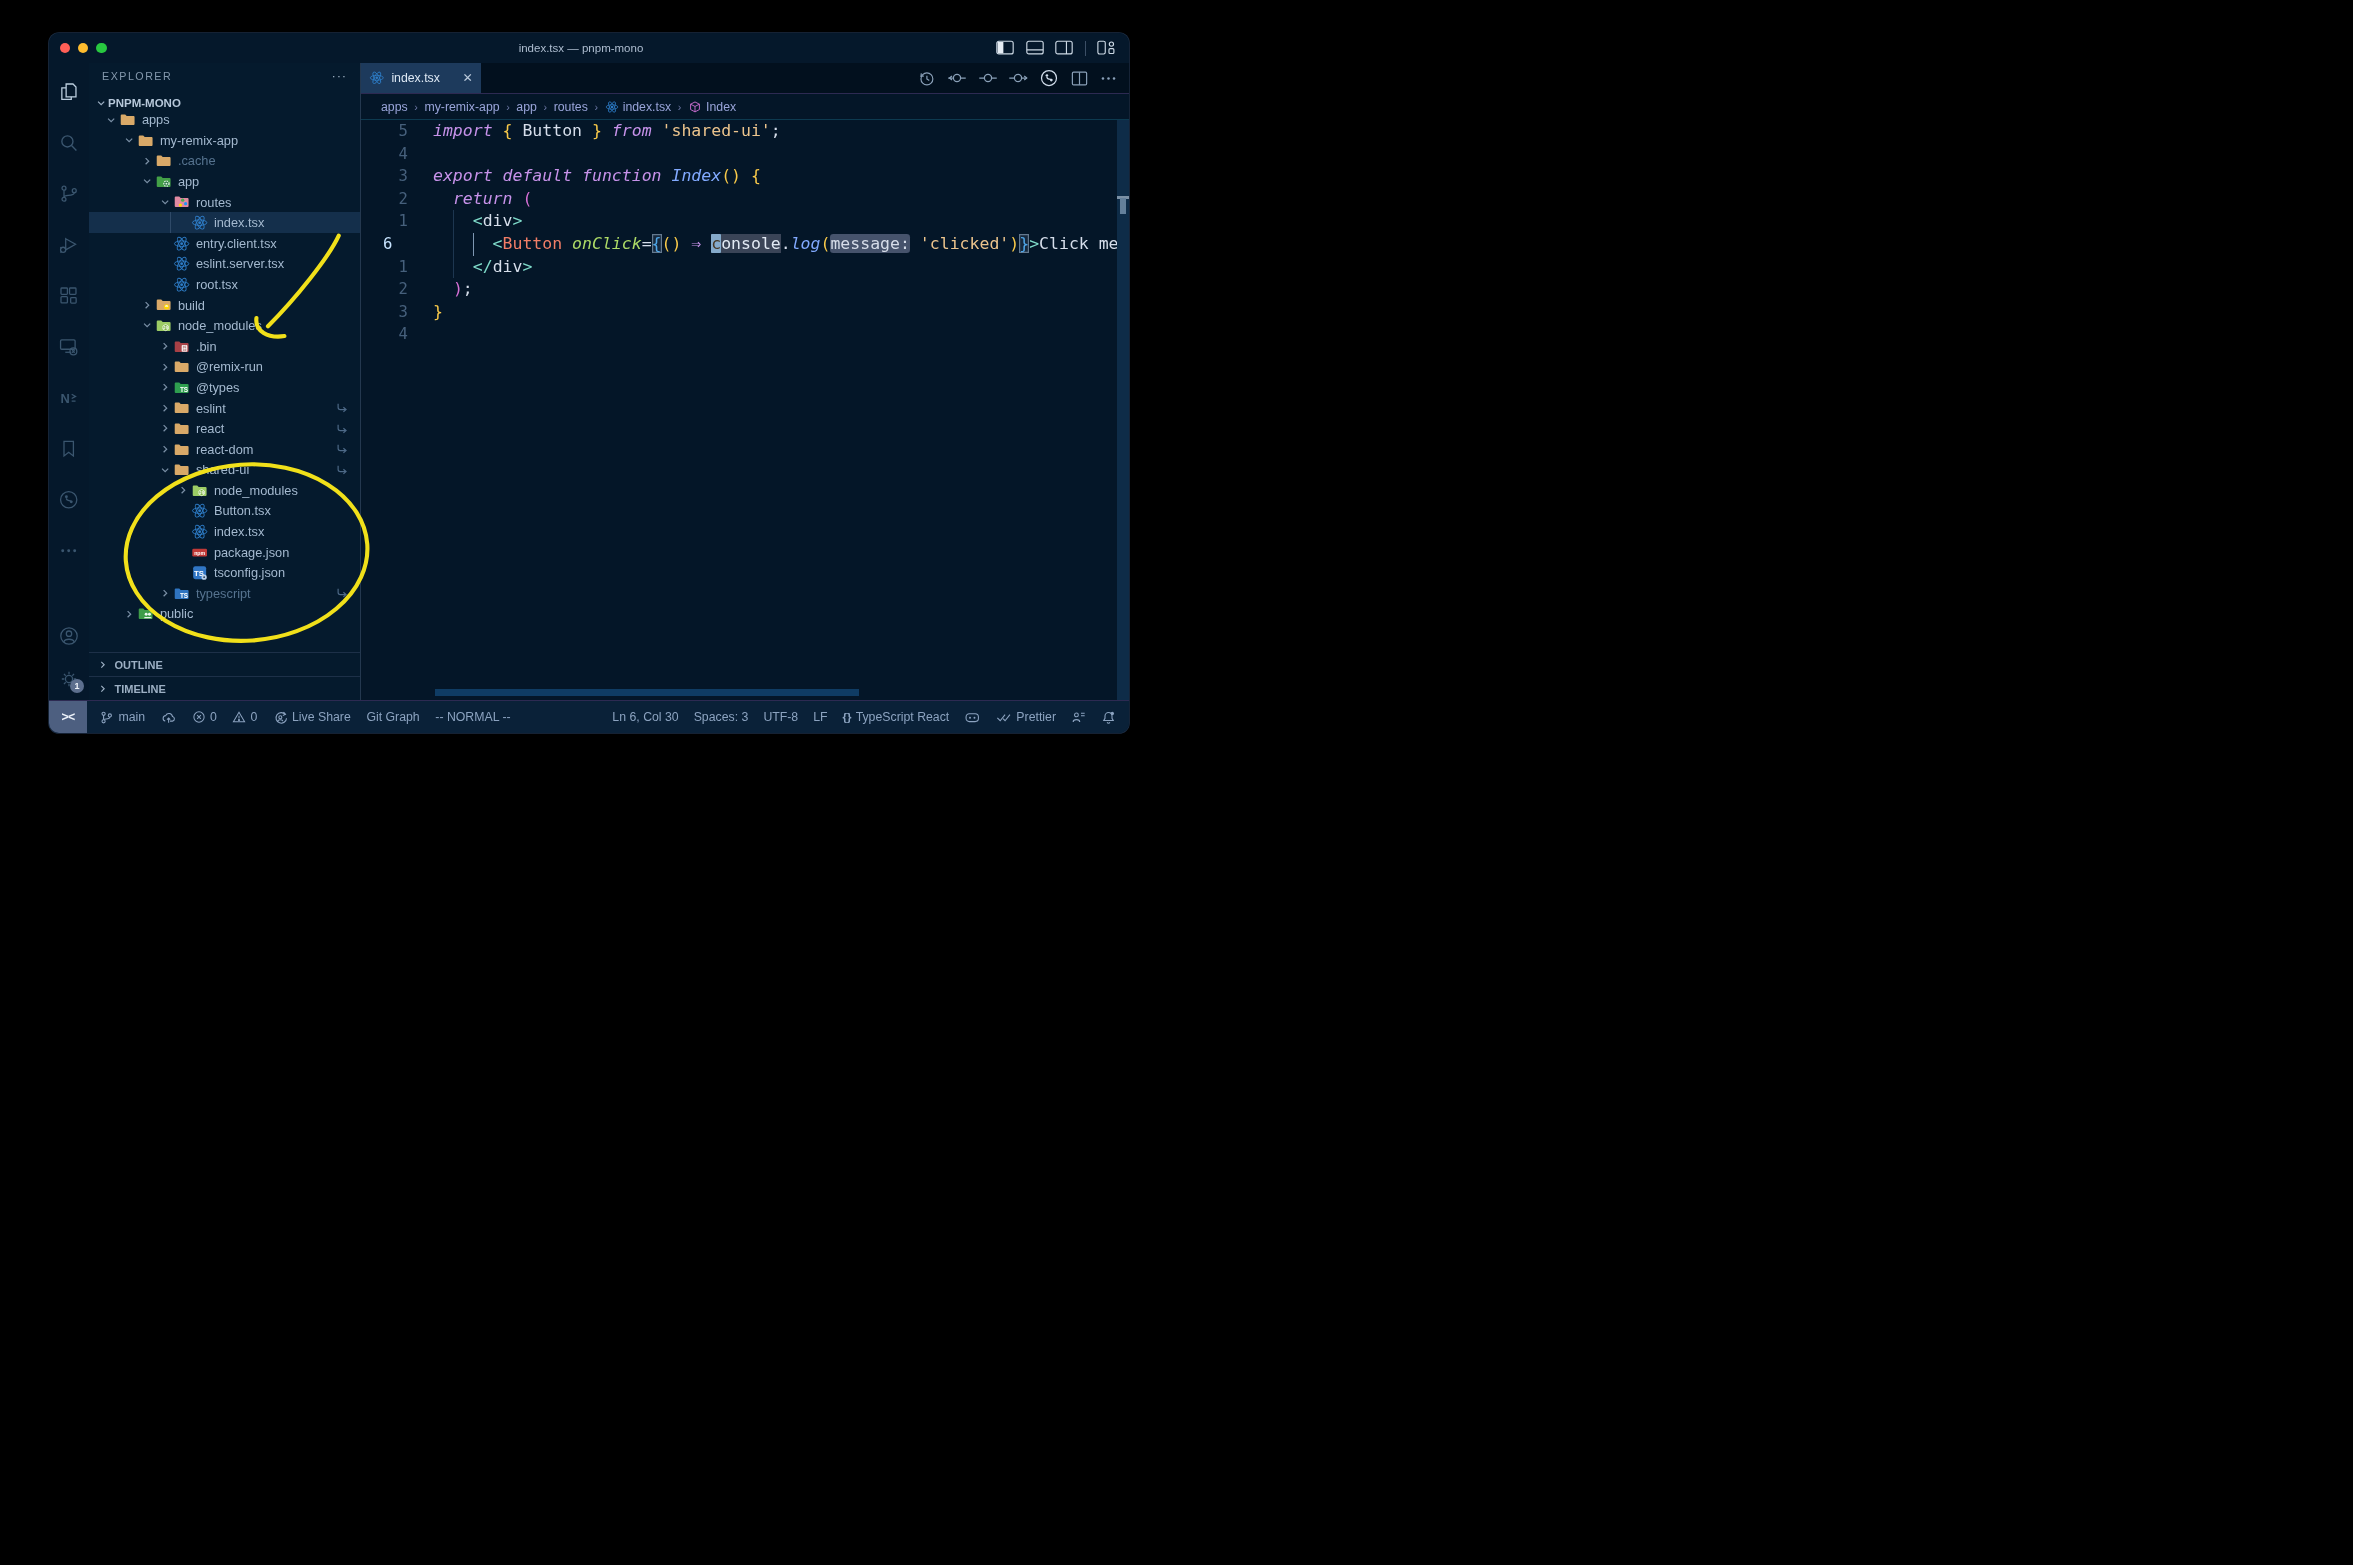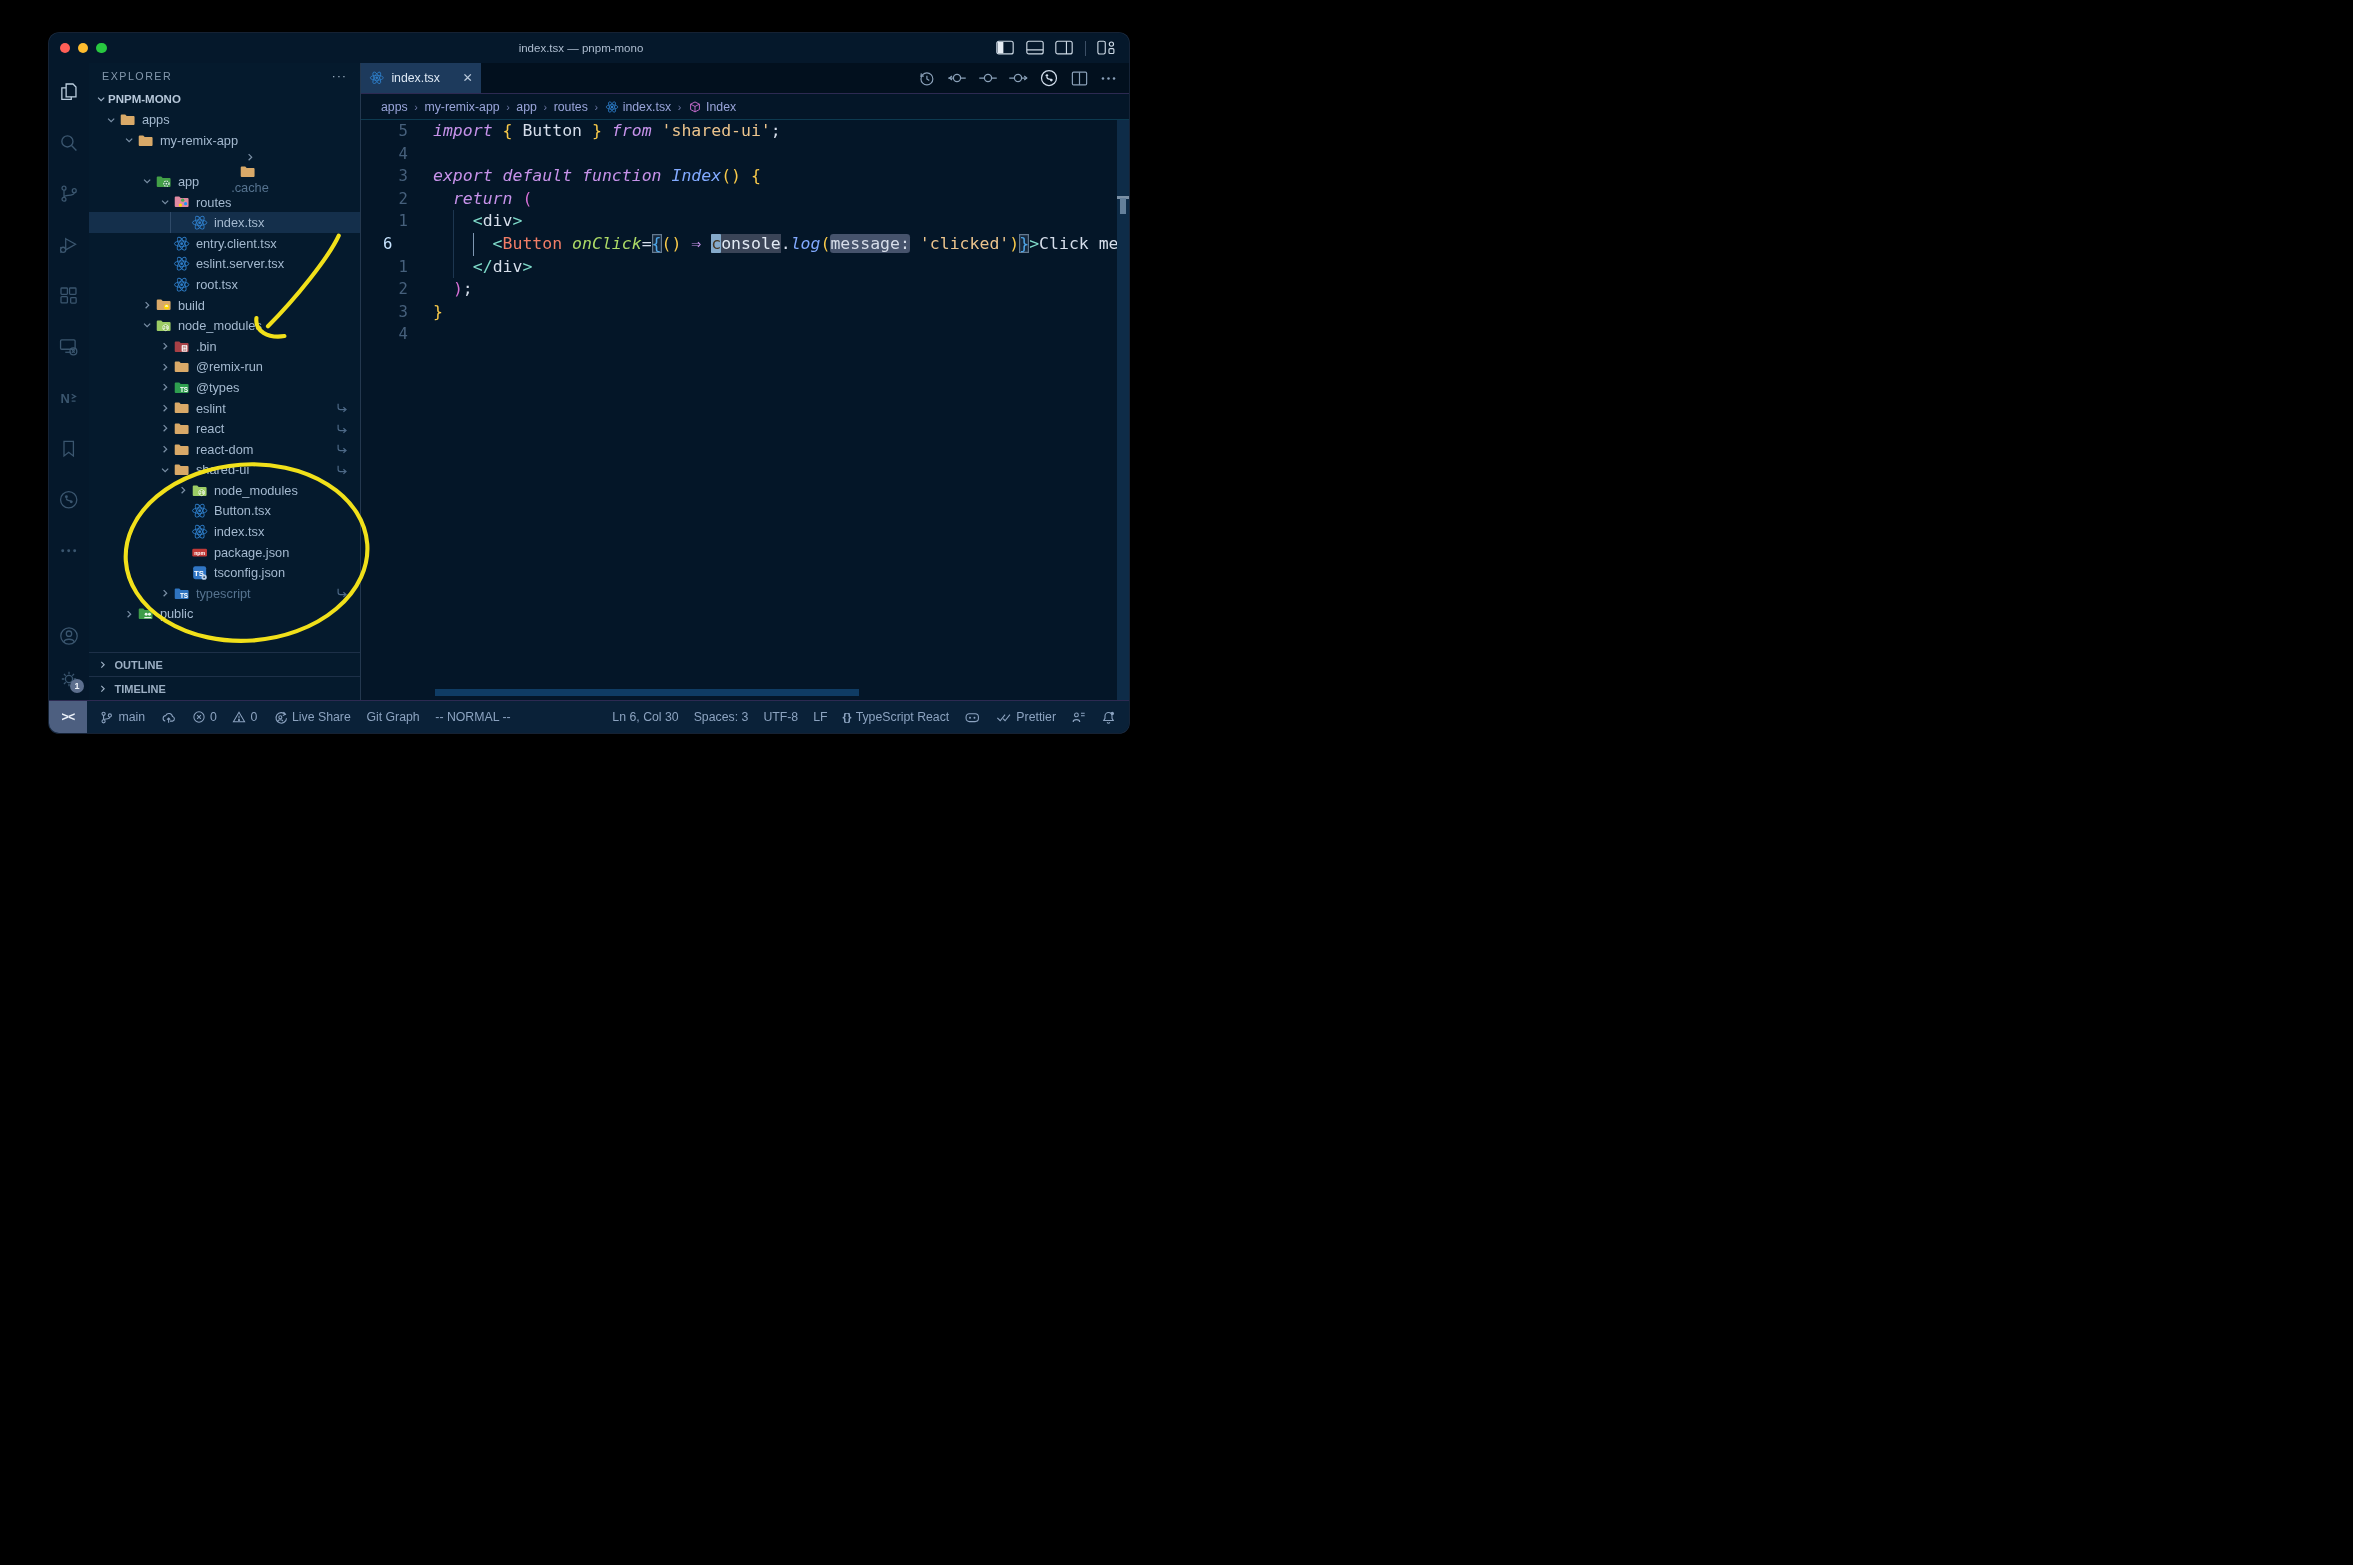--- a/index.html
+++ b/index.html
@@ -29,21 +29,21 @@
   .ab-icon.active { color:#bdcfe0; }
   .ab-spacer { flex:1; }
   .ab-bottom { height:43px; }
   .badge1 { position:absolute; right:5px; bottom:7.4px; width:14px; height:14px; border-radius:50%;
     background:#5d6f8e; color:#eef3f9; font-size:9px; font-weight:bold; display:flex; align-items:center; justify-content:center; }
 
   
   .sidebar { width:272px; flex:none; background:#051a2d; border-right:0.8px solid #24384f; display:flex; flex-direction:column; min-height:0; }
   .sb-header { height:25px; flex:none; display:flex; align-items:center; padding:0 13px; color:#8599ad; font-size:10.7px; letter-spacing:1.5px; }
   .sb-more { margin-left:auto; color:#9fb2c5; font-size:13px; letter-spacing:0.8px; }
-  .sb-section { height:21.4px; flex:none; display:flex; align-items:center; padding-left:5px; color:#b7c8da; font-weight:bold; font-size:11.5px; }
+  .sb-section { height:21.4px; flex:none; display:flex; align-items:flex-end; padding-left:5px; color:#b7c8da; font-weight:bold; font-size:11.5px; }
   #tree { flex:none; }
   .row { height:20.6px; display:flex; align-items:center; font-size:12.8px; color:#a4b9cf; position:relative; white-space:nowrap; }
   .row.sel { background:#142f4b; }
   .row.sel .rowguide { position:absolute; left:81px; top:0; bottom:0; width:0.8px; background:#2f4a68; }
   .row.dim .lbl { color:#56738f; }
   .chev { width:14px; flex:none; display:flex; justify-content:center; color:#7b90a6; }
   .ficon { width:17.3px; height:17.3px; flex:none; margin:0 5.8px 0 0.8px; }
   .ficon svg { width:100%; height:100%; display:block; }
   .symlink { margin-left:auto; margin-right:10.7px; width:14px; height:14px; }
   .panels { margin-top:auto; }
@@ -271,21 +271,21 @@
                 <polyline points="5,7.5 10,12.5 15,7.5"></polyline>
               </svg>
             </span>
             <span class="ficon">
               <svg viewBox="0 0 20 20">
                 <path d="M2 5.2 a1.2 1.2 0 0 1 1.2-1.2 h4 l1.7 1.8 h7.9 a1.2 1.2 0 0 1 1.2 1.2 v8 a1.2 1.2 0 0 1-1.2 1.2 H3.2 A1.2 1.2 0 0 1 2 15 Z" fill="#d9a968"></path>
               </svg>
             </span>
             <span class="lbl">my-remix-app</span>
           </div>
-          <div class="row dim" style="padding-left: 51px; flex-direction: column;">
+          <div class="row dim" style="padding-left: 51px;">
             <span class="chev">
               <svg width="12.3" height="12.3" viewBox="0 0 20 20" fill="none" stroke="#7b90a6" stroke-width="2">
                 <polyline points="7.5,5 12.5,10 7.5,15"></polyline>
               </svg>
             </span>
             <span class="ficon">
               <svg viewBox="0 0 20 20">
                 <path d="M2 5.2 a1.2 1.2 0 0 1 1.2-1.2 h4 l1.7 1.8 h7.9 a1.2 1.2 0 0 1 1.2 1.2 v8 a1.2 1.2 0 0 1-1.2 1.2 H3.2 A1.2 1.2 0 0 1 2 15 Z" fill="#d9a968"></path>
               </svg>
             </span>

